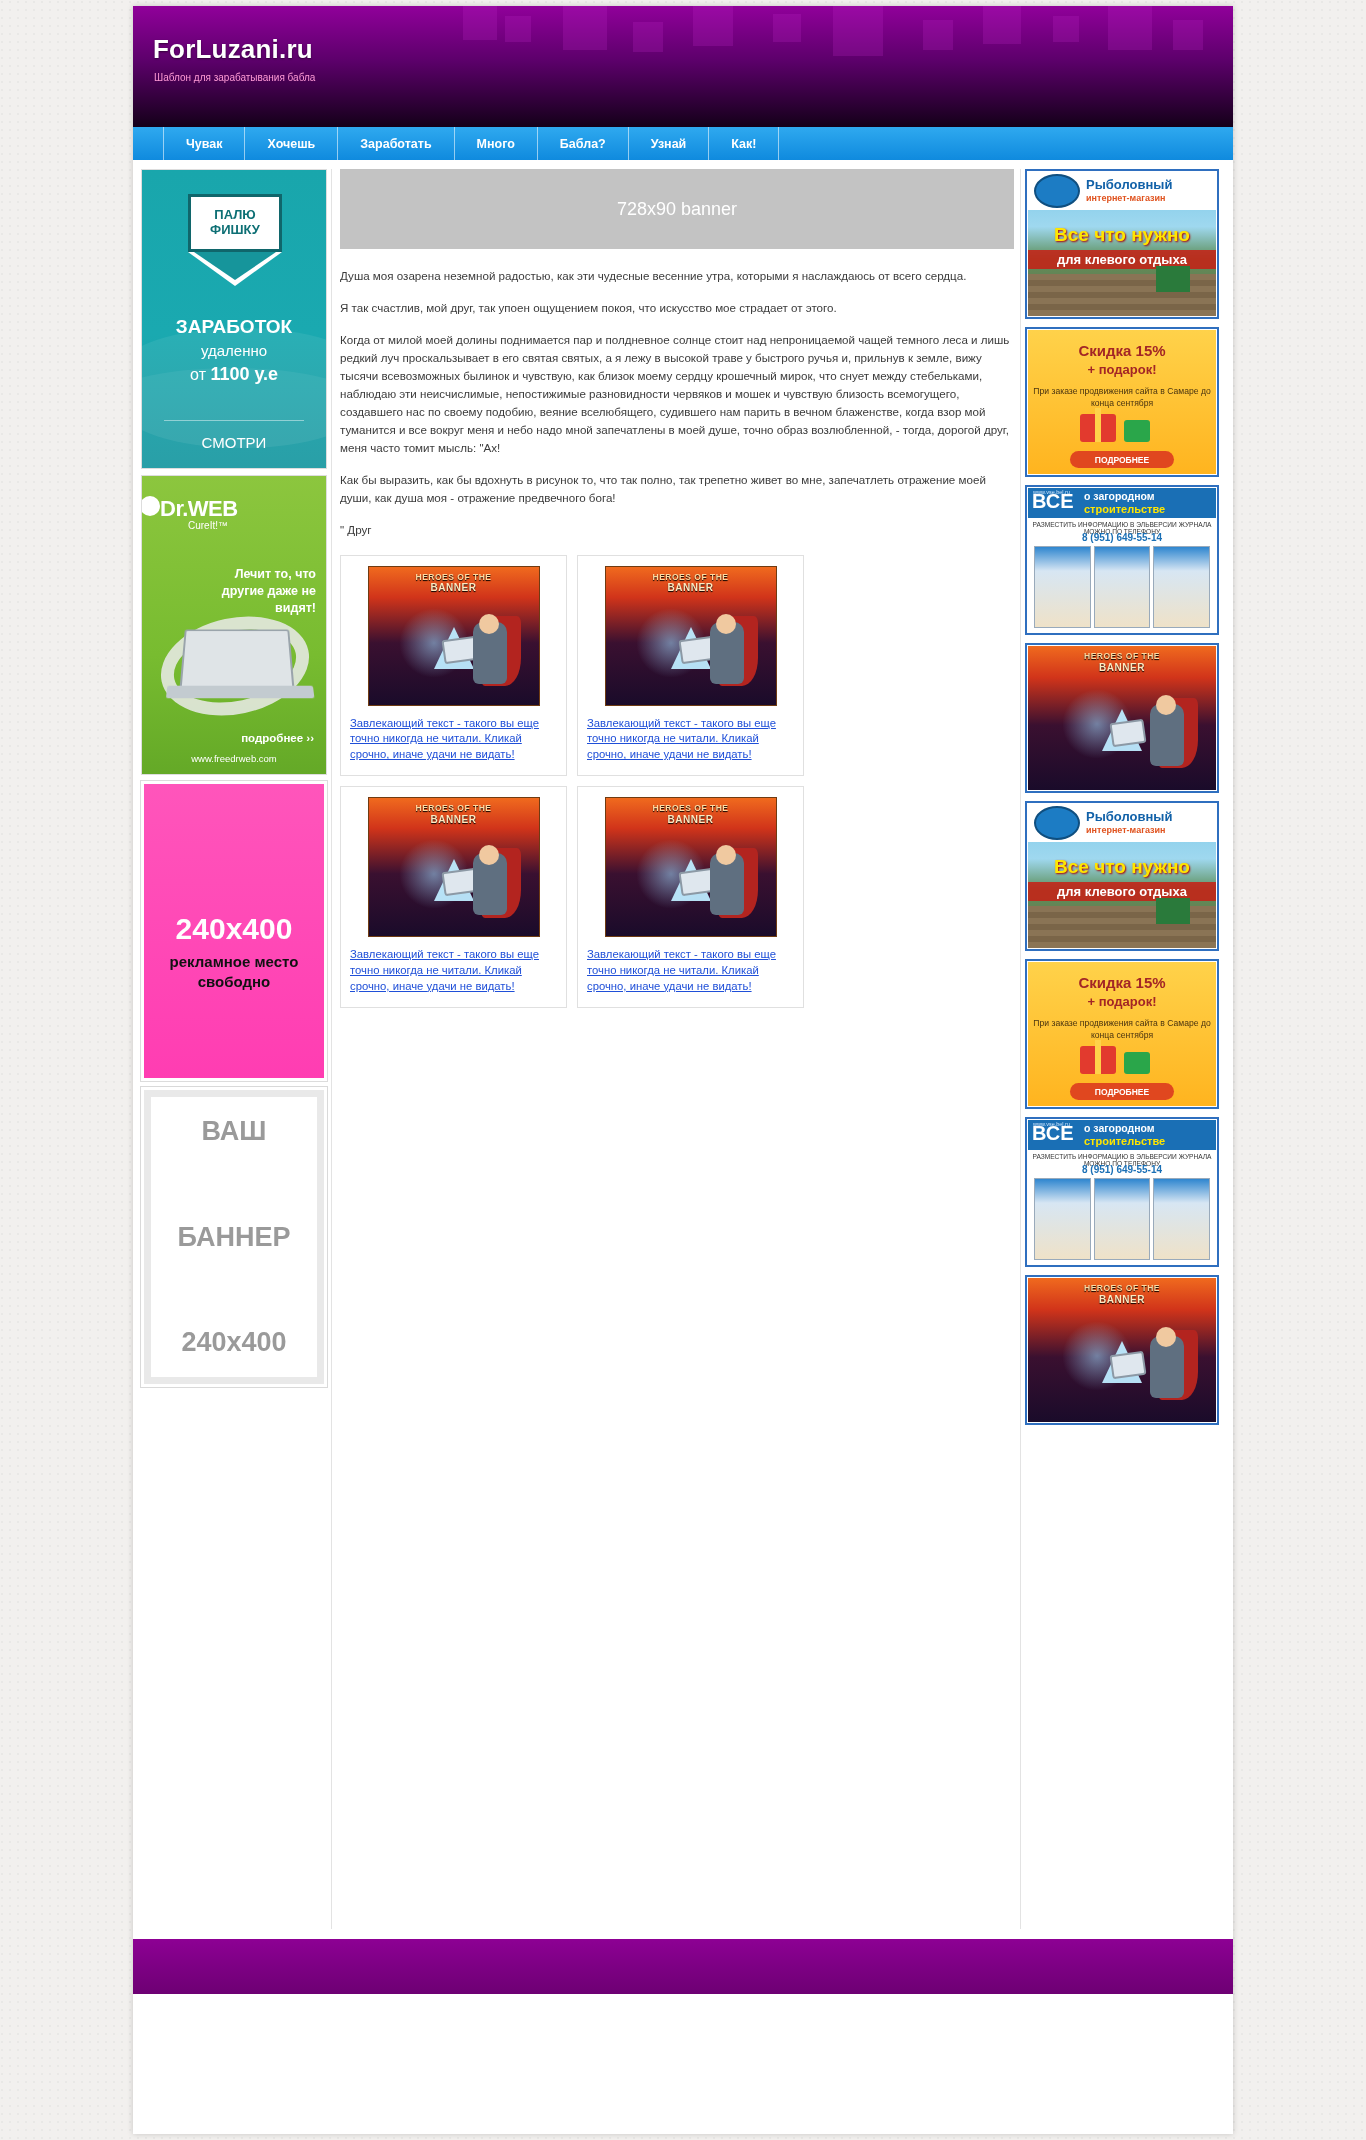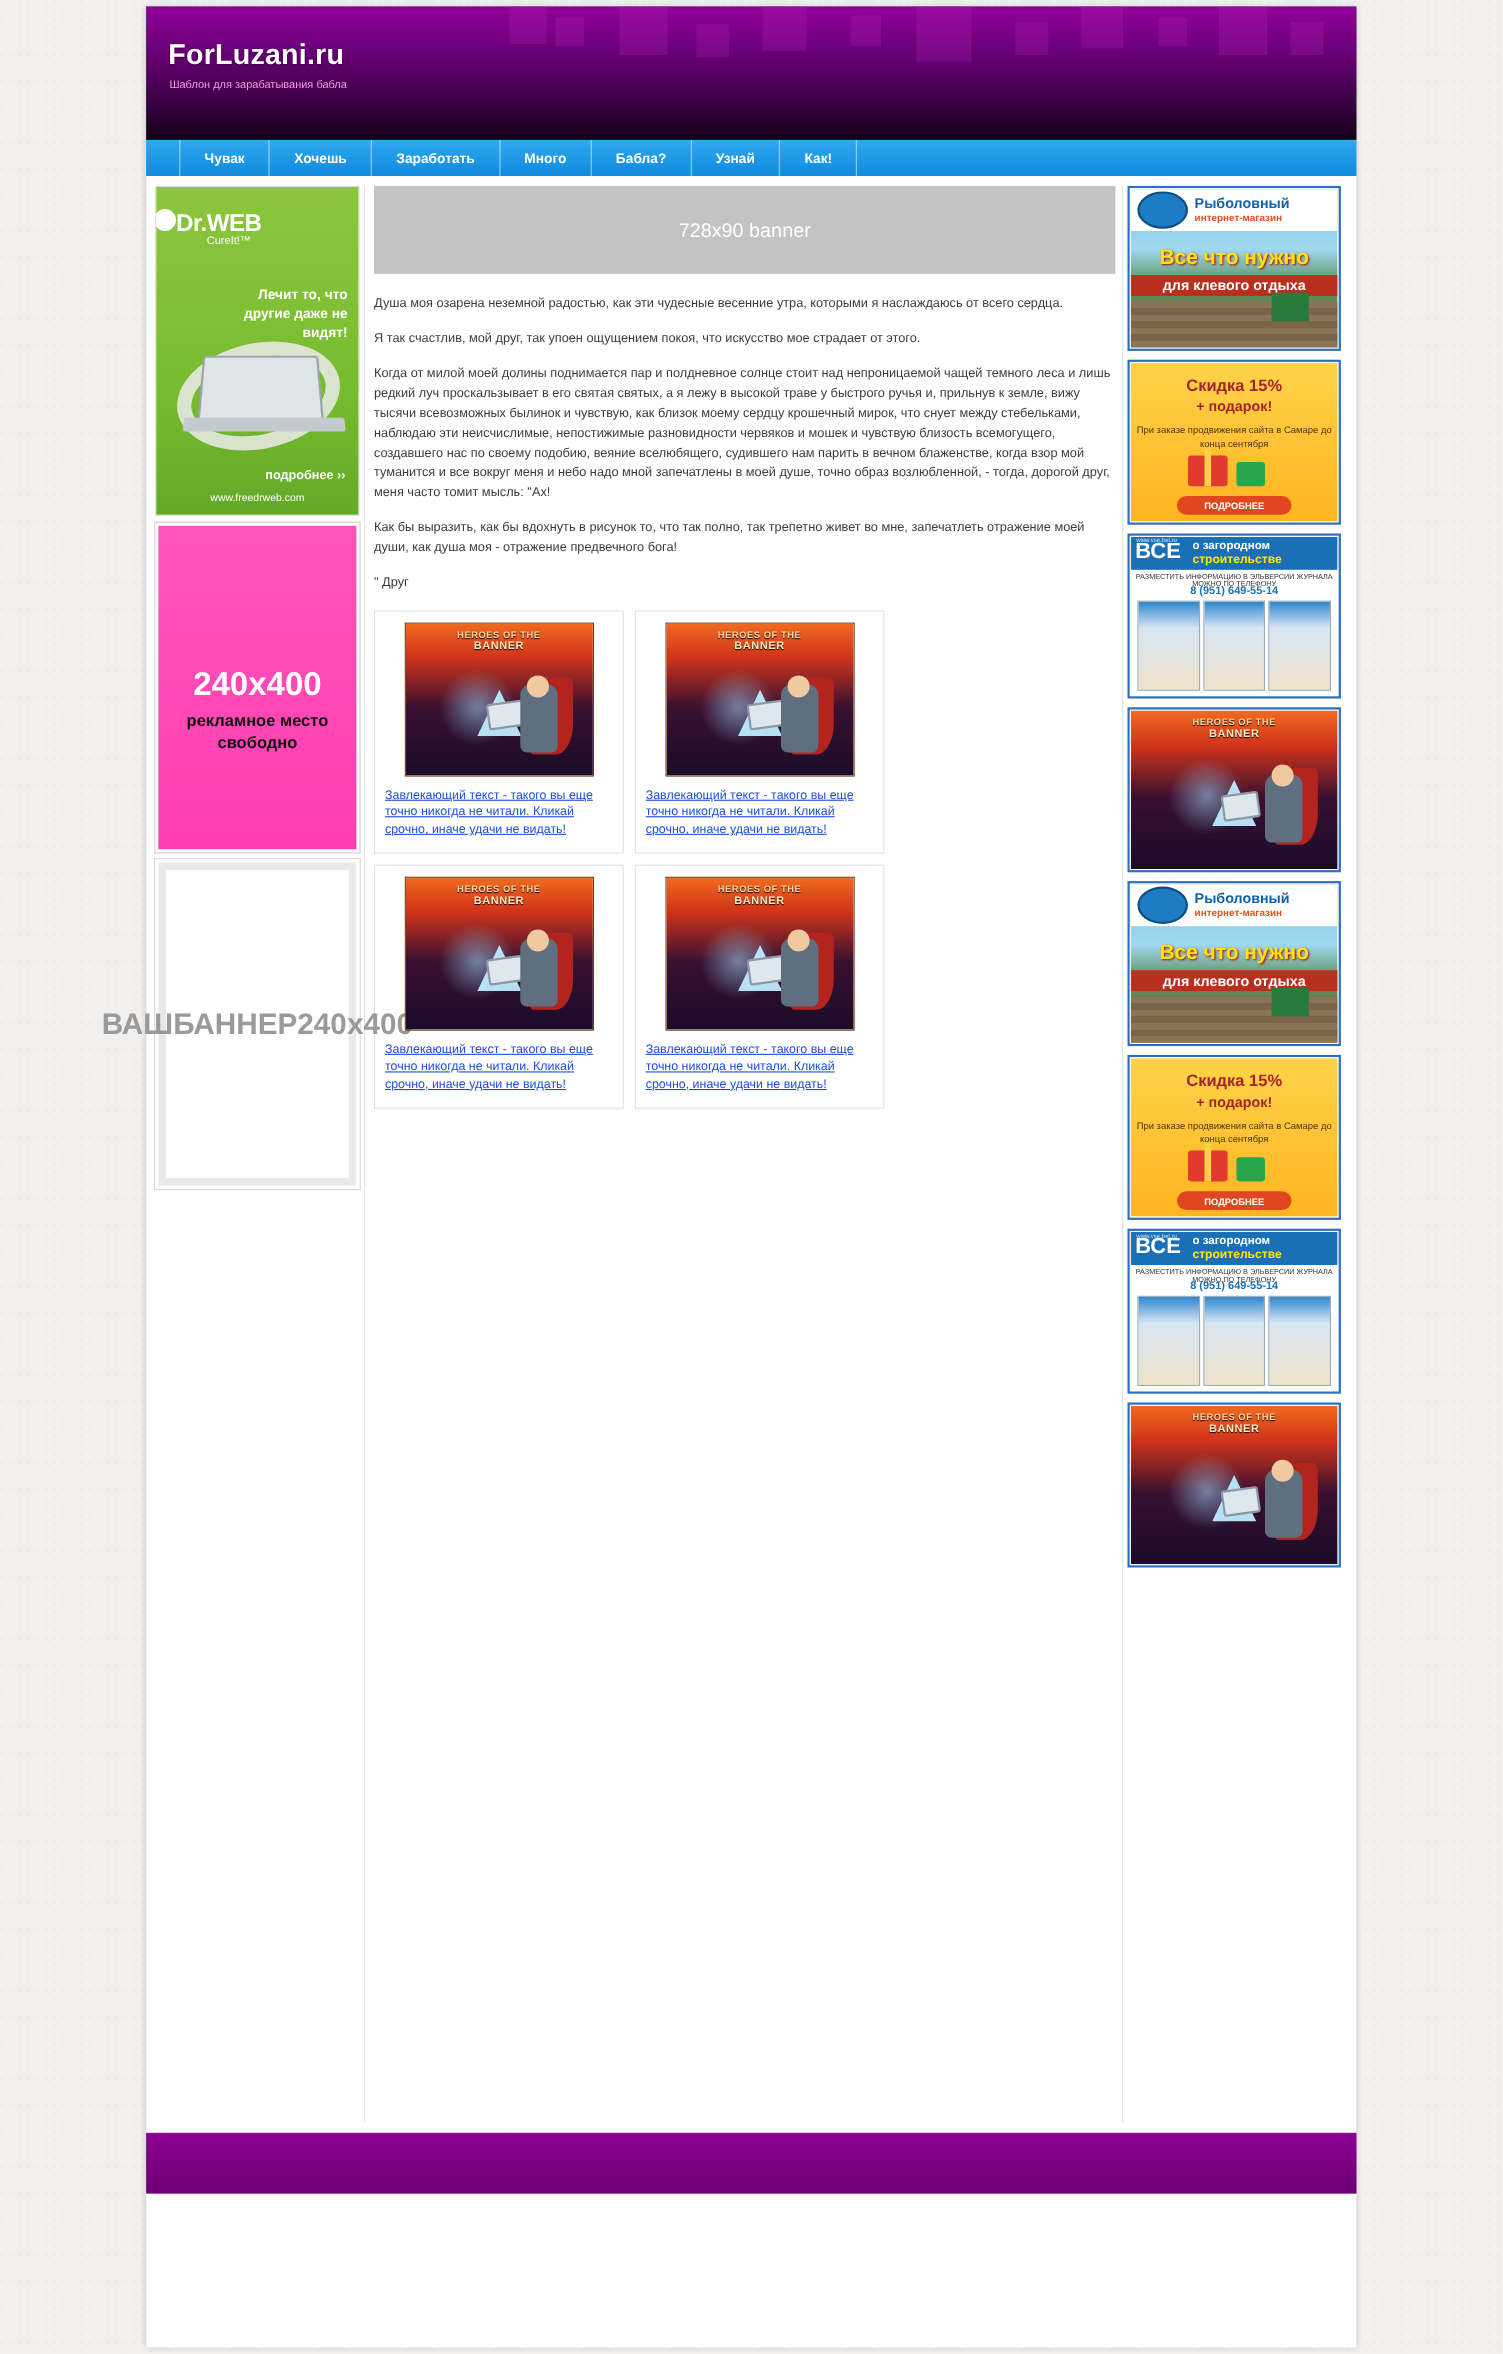--- a/index.html
+++ b/index.html
@@ -180,21 +180,21 @@
   .b-your {
     height:300px;
     background:#ffffff;
     border:3px solid #ffffff;
     outline:1px solid #d9d9d9;
     position:relative;
     box-shadow:inset 0 0 0 7px #e9e9e9;
   }
   .b-your .txt {
     position:absolute; inset:26px 10px;
-    display:flex; align-items:center; justify-content:center;
+    display:flex; flex-direction:column; align-items:center; justify-content:space-between;
     color:#9a9a9a; font-size:27px; font-weight:bold;
   }
 
   
   .topbanner {
     height:80px;
     background:#c3c3c3;
     display:flex; align-items:center; justify-content:center;
     color:#ffffff; font-size:18px;
     margin-bottom:18px;
@@ -332,20 +332,38 @@
     <a href="#">Много</a>
     <a href="#">Бабла?</a>
     <a href="#">Узнай</a>
     <a href="#">Как!</a>
   </div>
 
   <div class="content">
 
     <div class="col-left">
 
+      <div class="lb b-palu">
+        <div class="wave"></div>
+        <div class="wave2"></div>
+        <div class="plate">
+          <span>ПАЛЮ</span>
+          <span>ФИШКУ</span>
+        </div>
+        <div class="tri"></div>
+        <div class="tri-in"></div>
+        <div class="t1">ЗАРАБОТОК</div>
+        <div class="t2">удаленно</div>
+        <div class="t3">
+          <span>от</span>
+          <b>1100 у.е</b>
+        </div>
+        <div class="divline"></div>
+        <div class="cta">СМОТРИ</div>
+      </div>
 
       <div class="lb b-drweb">
         <div class="spider"></div>
         <div class="logo">Dr.WEB</div>
         <div class="cure">CureIt!™</div>
         <div class="msg">Лечит то, что другие даже не видят!</div>
         <div class="ring"></div>
         <div class="lap"></div>
         <div class="more">подробнее  ››</div>
         <div class="url">www.freedrweb.com</div>

